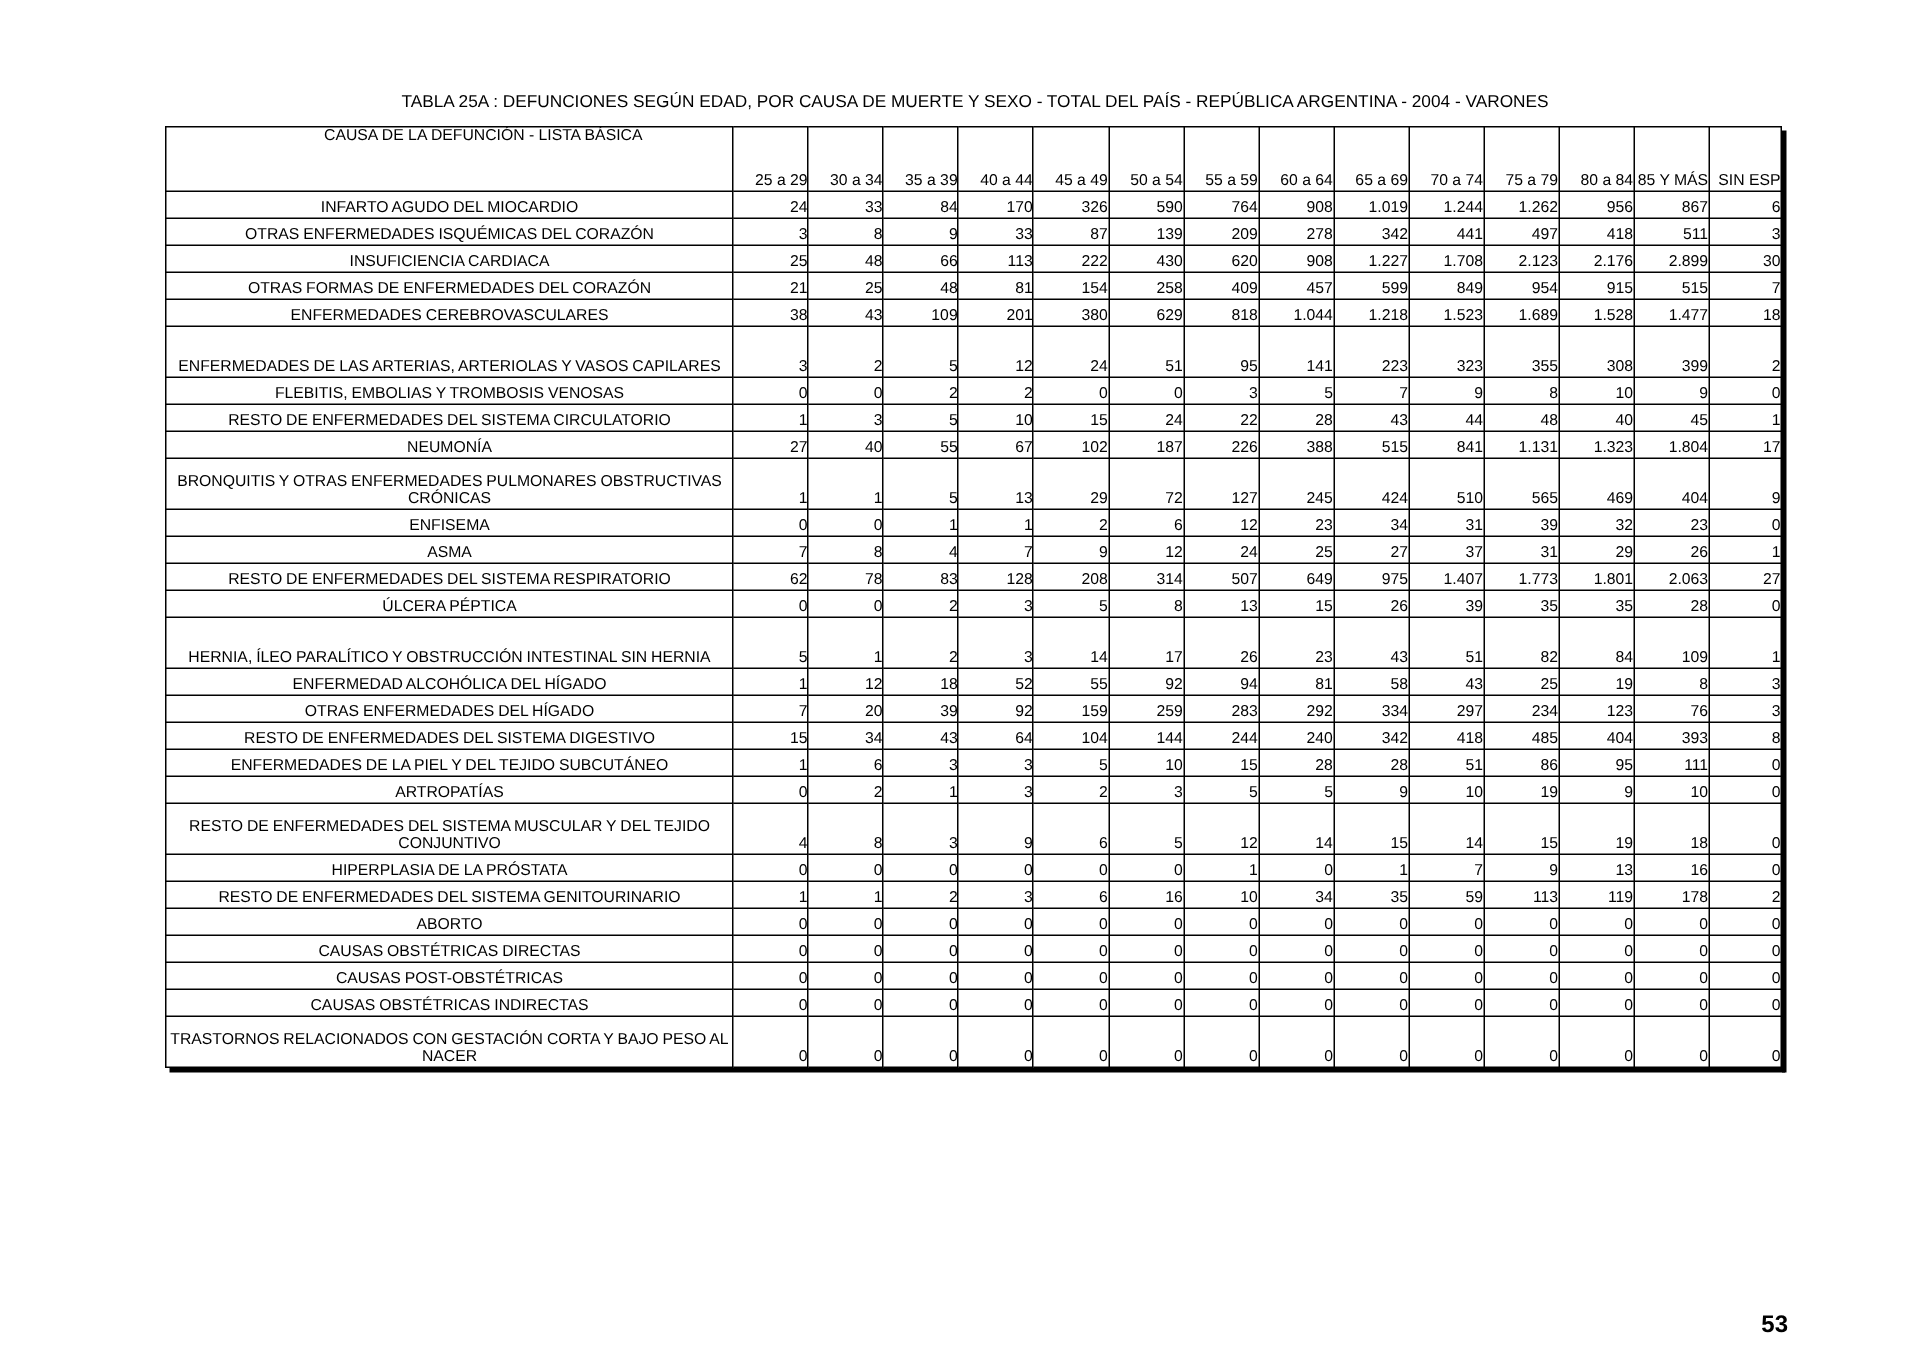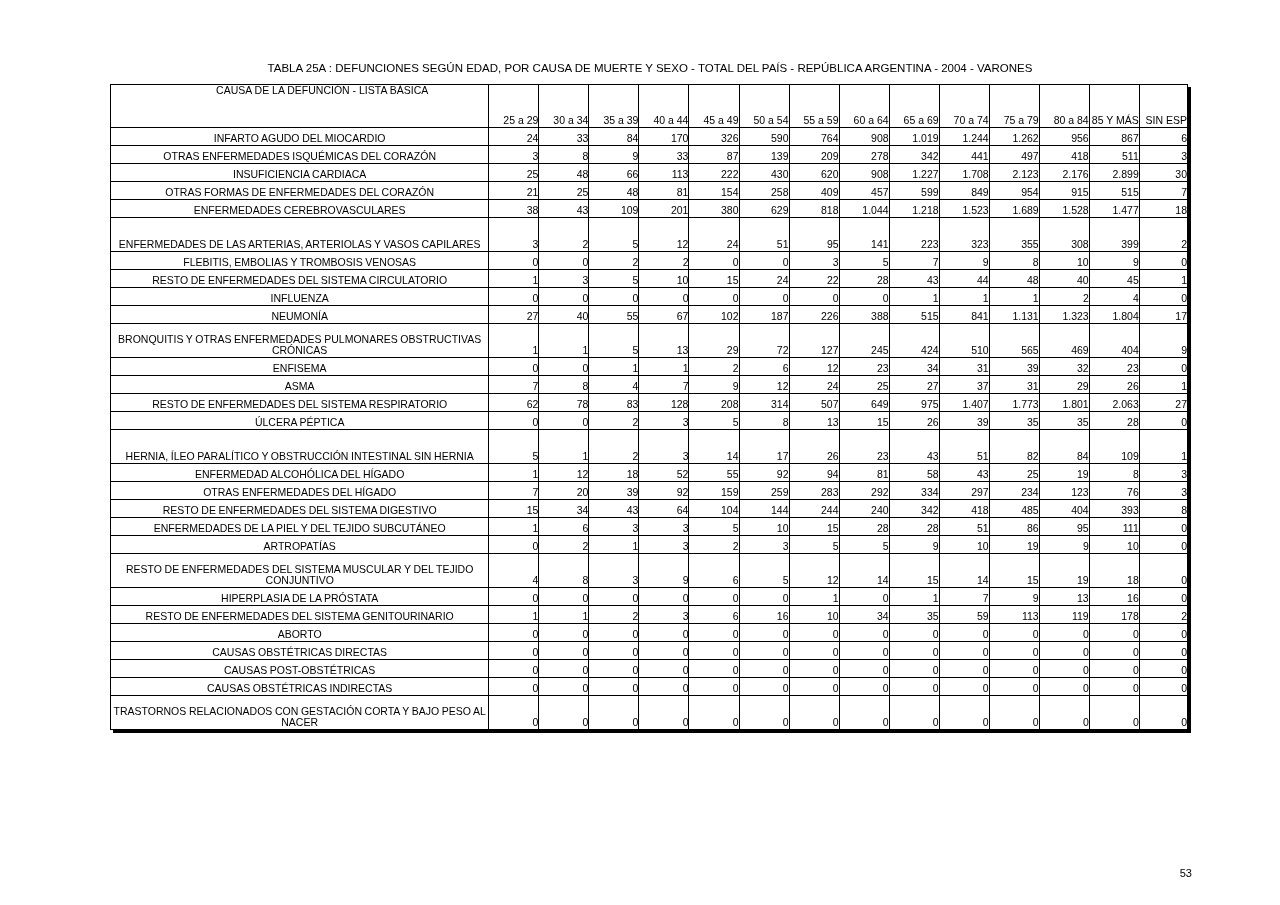--- a/index.html
+++ b/index.html
@@ -89,22 +89,23 @@
     position: absolute;
     left: 3px;
     right: 0;
     bottom: -3px;
     height: 3px;
     background: #000;
   }
   .page-number {
     position: absolute;
     right: 88px;
-    bottom: 26px;
-    font-size: 11px;
+    bottom: 12px;
+    font-size: 16px;
+    font-weight: bold;
   }
 </style>
 </head>
 <body>
 
 <div class="page">
 
   <div class="doc-title">TABLA 25A : DEFUNCIONES SEGÚN EDAD, POR CAUSA DE MUERTE Y SEXO - TOTAL DEL PAÍS - REPÚBLICA ARGENTINA - 2004 - VARONES</div>
 
   <div class="table-wrap">
@@ -278,37 +279,20 @@
             <td class="num">22</td>
             <td class="num">28</td>
             <td class="num">43</td>
             <td class="num">44</td>
             <td class="num">48</td>
             <td class="num">40</td>
             <td class="num">45</td>
             <td class="num">1</td>
           </tr>
           <tr>
-            <td class="cause">INFLUENZA</td>
-            <td class="num">0</td>
-            <td class="num">0</td>
-            <td class="num">0</td>
-            <td class="num">0</td>
-            <td class="num">0</td>
-            <td class="num">0</td>
-            <td class="num">0</td>
-            <td class="num">0</td>
-            <td class="num">1</td>
-            <td class="num">1</td>
-            <td class="num">1</td>
-            <td class="num">2</td>
-            <td class="num">4</td>
-            <td class="num">0</td>
-          </tr>
-          <tr>
             <td class="cause">NEUMONÍA</td>
             <td class="num">27</td>
             <td class="num">40</td>
             <td class="num">55</td>
             <td class="num">67</td>
             <td class="num">102</td>
             <td class="num">187</td>
             <td class="num">226</td>
             <td class="num">388</td>
             <td class="num">515</td>

